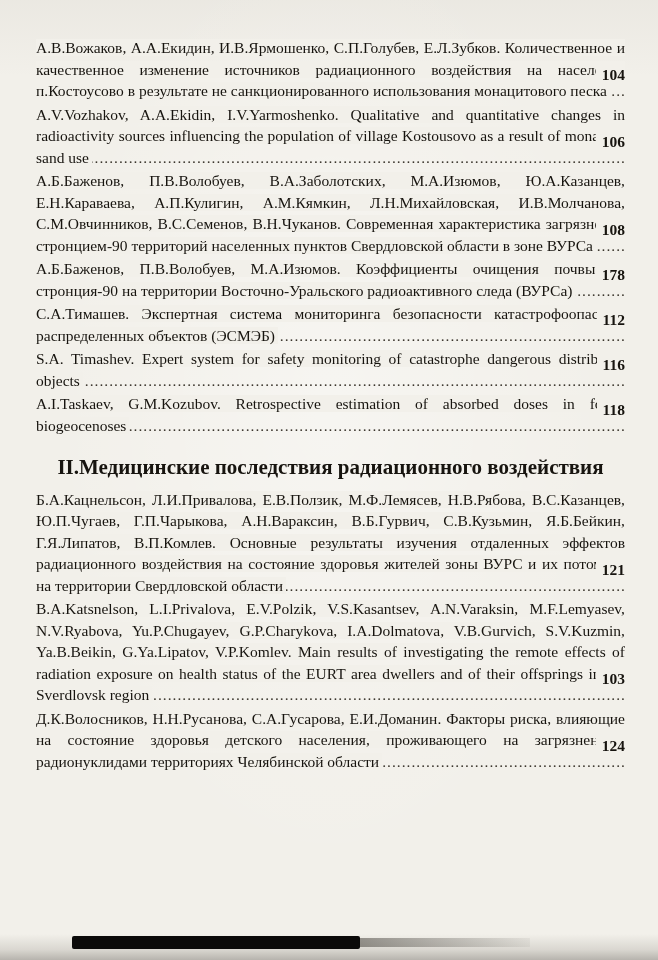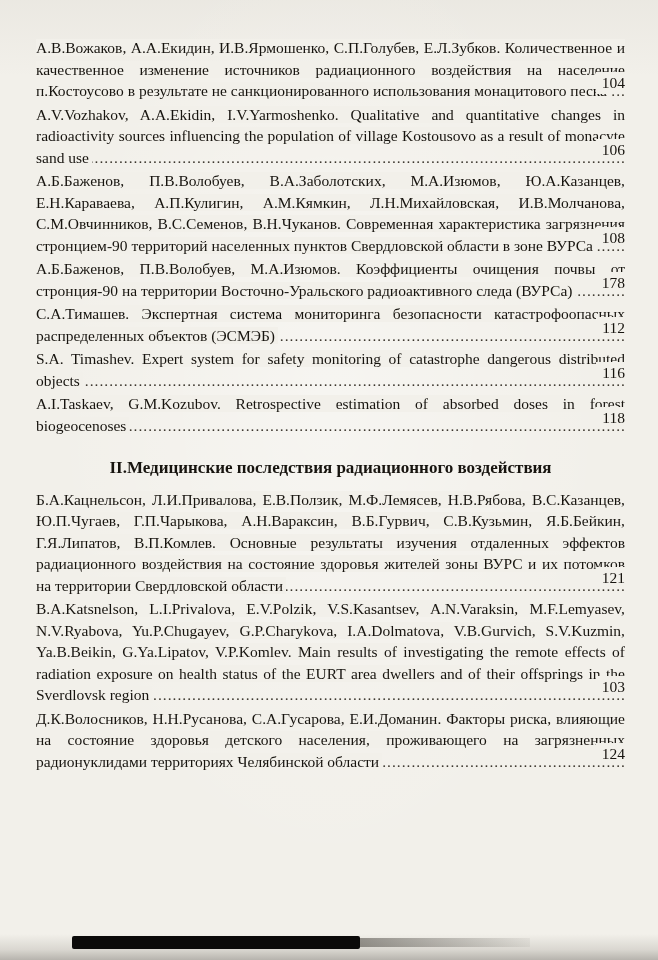--- a/index.html
+++ b/index.html
@@ -47,28 +47,29 @@
   }
   .entry-text {
     position: relative;
     z-index: 1;
     background: #f2f0ea;
     padding-right: 3px;
   }
   .entry-page {
     position: absolute;
     right: 0;
-    bottom: 8px;
+    bottom: 16px;
     z-index: 1;
     background: #f2f0ea;
     padding-left: 6px;
+    font-weight: bold;
   }
   .section-heading {
     margin: 19px 0 10px 0;
-    font-size: 17px;
+    font-size: 21px;
     font-weight: bold;
     text-align: center;
   }
   .bottom-shade {
     position: absolute;
     left: 0;
     bottom: 0;
     width: 100%;
     height: 26px;
     background: linear-gradient(to bottom, rgba(70,63,52,0) 0%, rgba(70,63,52,0.14) 60%, rgba(45,40,33,0.30) 100%);

